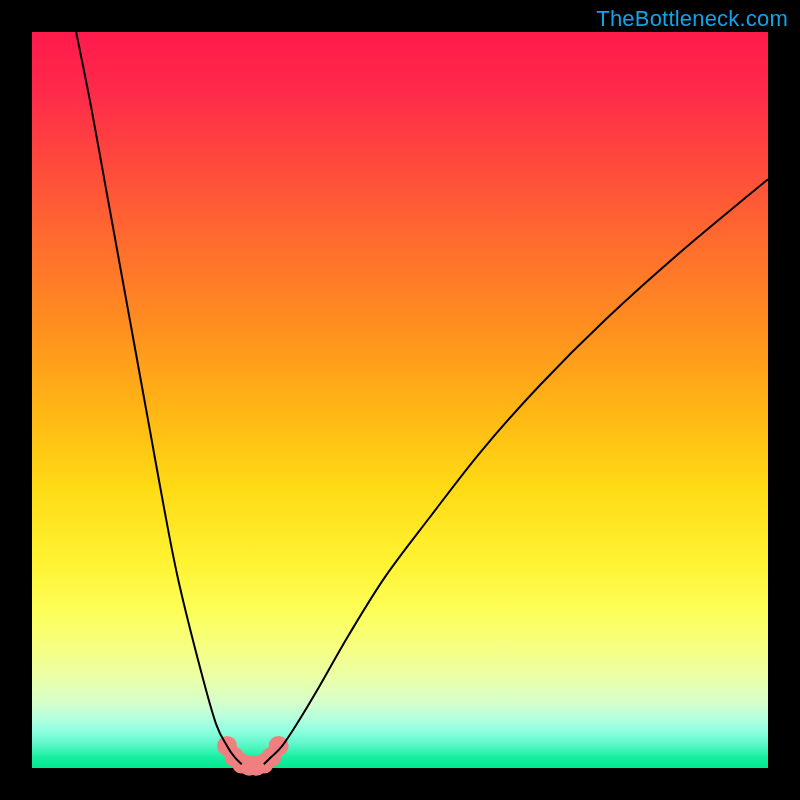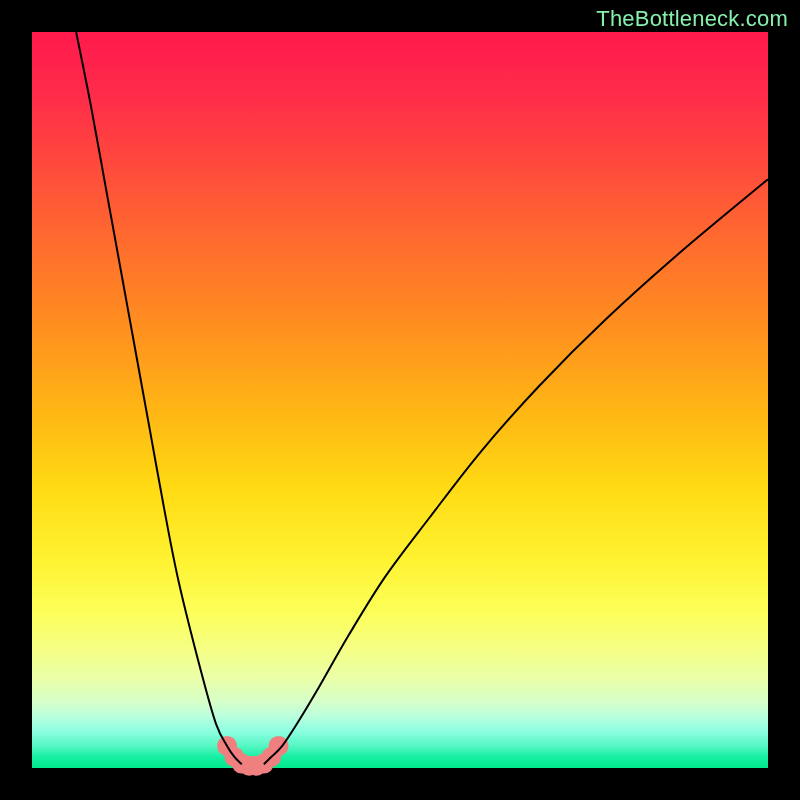--- a/index.html
+++ b/index.html
@@ -40,21 +40,21 @@
       #8effe1 95%,
       #55f7c4 97%,
       #17efa2 98.5%,
       #00e88d 100%
     );
   }
   .watermark {
     position: absolute;
     top: 6px;
     right: 12px;
-    color: #86efac;
+    color: #0ea5e9;
     font-size: 22px;
     letter-spacing: 0.2px;
     user-select: none;
   }
   svg.curve {
     position: absolute;
     left: 0;
     top: 0;
     width: 736px;
     height: 736px;

